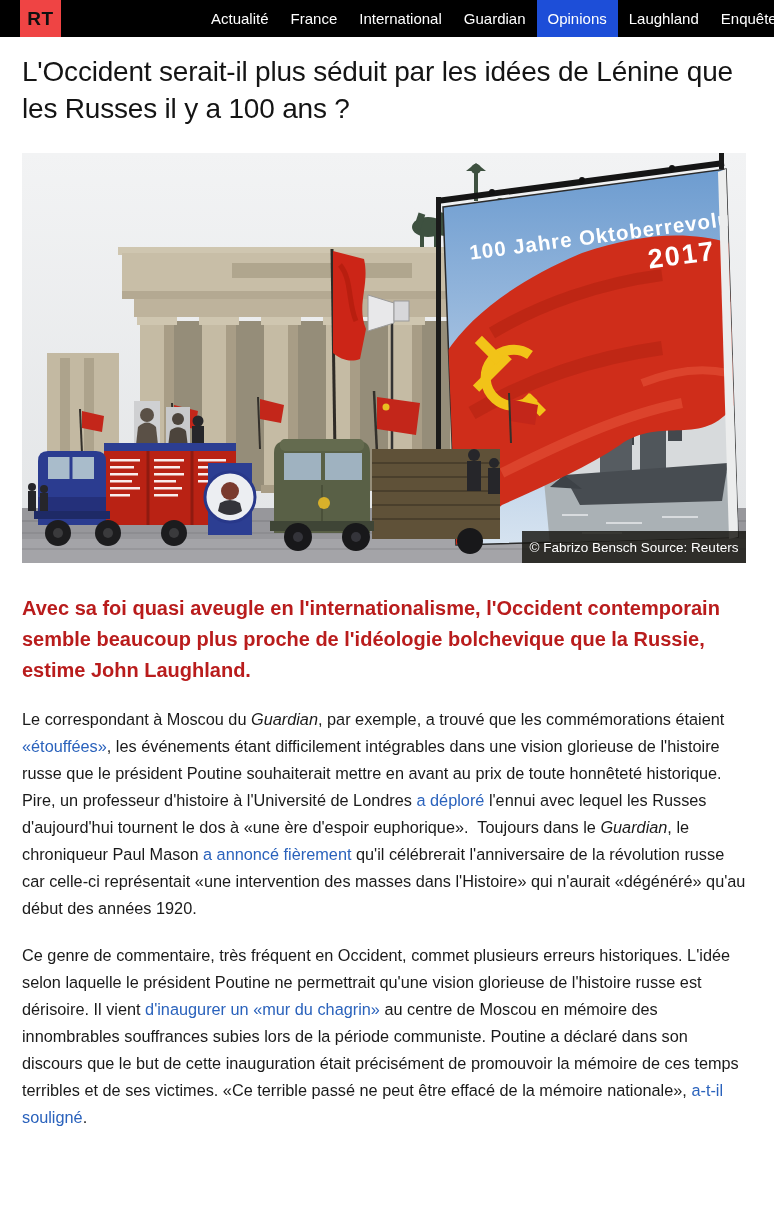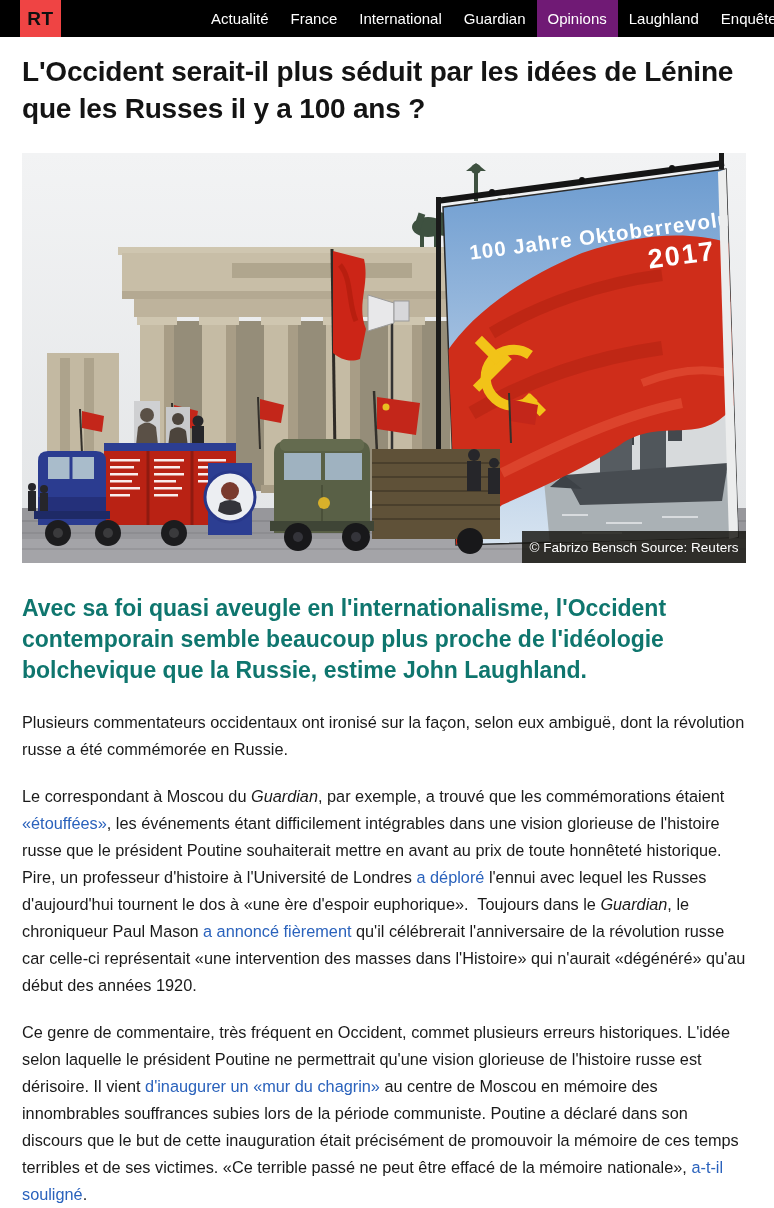--- a/index.html
+++ b/index.html
@@ -15,31 +15,31 @@
   .logo {
     position:absolute; left:20px; top:0; width:41px; height:37px;
     background:#ef4444; display:flex; align-items:center; justify-content:center;
     font-weight:bold; font-size:19px; color:#101010; letter-spacing:.5px;
   }
   .menu { position:absolute; left:200px; top:0; height:37px; display:flex; white-space:nowrap; }
   .menu a {
     display:flex; align-items:center; padding:0 11px; height:37px;
     color:#fff; font-size:15px; text-decoration:none;
   }
-  .menu a.active { background:#701a75; }
+  .menu a.active { background:#1d4ed8; }
 
   .content { margin:0 22px; width:724px; }
   .title {
-    margin:16px 0 0; font-size:28px; line-height:37px; font-weight:700;
+    margin:16px 0 0; font-size:28px; line-height:37px; font-weight:400;
     color:#141414; letter-spacing:-0.2px;
   }
   .date { margin-top:7px; font-size:12px; color:#9a9a9a; }
   .photo { margin-top:26px; width:724px; height:410px; display:block; }
   .caption { margin-top:7px; font-size:13px; color:#8d8d8d; }
-  .intro { margin-top:30px; font-size:23px; font-weight:bold; line-height:31px; color:#0f766e; }
+  .intro { margin-top:30px; font-size:20px; font-weight:bold; line-height:31px; color:#b91c1c; }
   .para { margin-top:20px; font-size:16.3px; line-height:27px; color:#1a1a1a; }
   .para a { color:#2a62bc; text-decoration:none; }
   .para em { font-style:italic; }
   .svgtext { font-family:"Liberation Sans", sans-serif; }
 </style>
 </head>
 <body>
 
 <div class="nav">
   <div class="logo">RT</div>
@@ -331,17 +331,16 @@
 
     <g>
       <rect x="500" y="378" width="224" height="32" fill="#15130f" opacity="0.82"></rect>
       <text x="612" y="399" text-anchor="middle" font-size="13.5" fill="#ffffff" class="svgtext">© Fabrizo Bensch Source: Reuters</text>
     </g>
   </svg>
 
 
   <p class="intro">Avec sa foi quasi aveugle en l'internationalisme, l'Occident contemporain semble beaucoup plus proche de l'idéologie bolchevique que la Russie, estime John Laughland.</p>
 
-  <p class="para"><span>Plusieurs commentateurs occidentaux ont ironisé sur la façon, selon eux ambiguë, dont la révolution russe a été commémorée en Russie.</span></p>
   <p class="para"><span>Le correspondant à Moscou du </span><em>Guardian</em><span>, par exemple, a trouvé que les commémorations étaient </span><a href="#">«étouffées»</a><span>, les événements étant difficilement intégrables dans une vision glorieuse de l'histoire russe que le président Poutine souhaiterait mettre en avant au prix de toute honnêteté historique. Pire, un professeur d'histoire à l'Université de Londres </span><a href="#">a déploré</a><span> l'ennui avec lequel les Russes d'aujourd'hui tournent le dos à «une ère d'espoir euphorique».&nbsp; Toujours dans le </span><em>Guardian</em><span>, le chroniqueur Paul Mason </span><a href="#">a annoncé fièrement</a><span> qu'il célébrerait l'anniversaire de la révolution russe car celle-ci représentait «une intervention des masses dans l'Histoire» qui n'aurait «dégénéré» qu'au début des années 1920.</span></p>
   <p class="para"><span>Ce genre de commentaire, très fréquent en Occident, commet plusieurs erreurs historiques. L'idée selon laquelle le président Poutine ne permettrait qu'une vision glorieuse de l'histoire russe est dérisoire. Il vient </span><a href="#">d'inaugurer un «mur du chagrin»</a><span> au centre de Moscou en mémoire des innombrables souffrances subies lors de la période communiste. Poutine a déclaré dans son discours que le but de cette inauguration était précisément de promouvoir la mémoire de ces temps terribles et de ses victimes. «Ce terrible passé ne peut être effacé de la mémoire nationale», </span><a href="#">a-t-il souligné</a><span>.</span></p>
 
 </div>
 
 </body></html>

